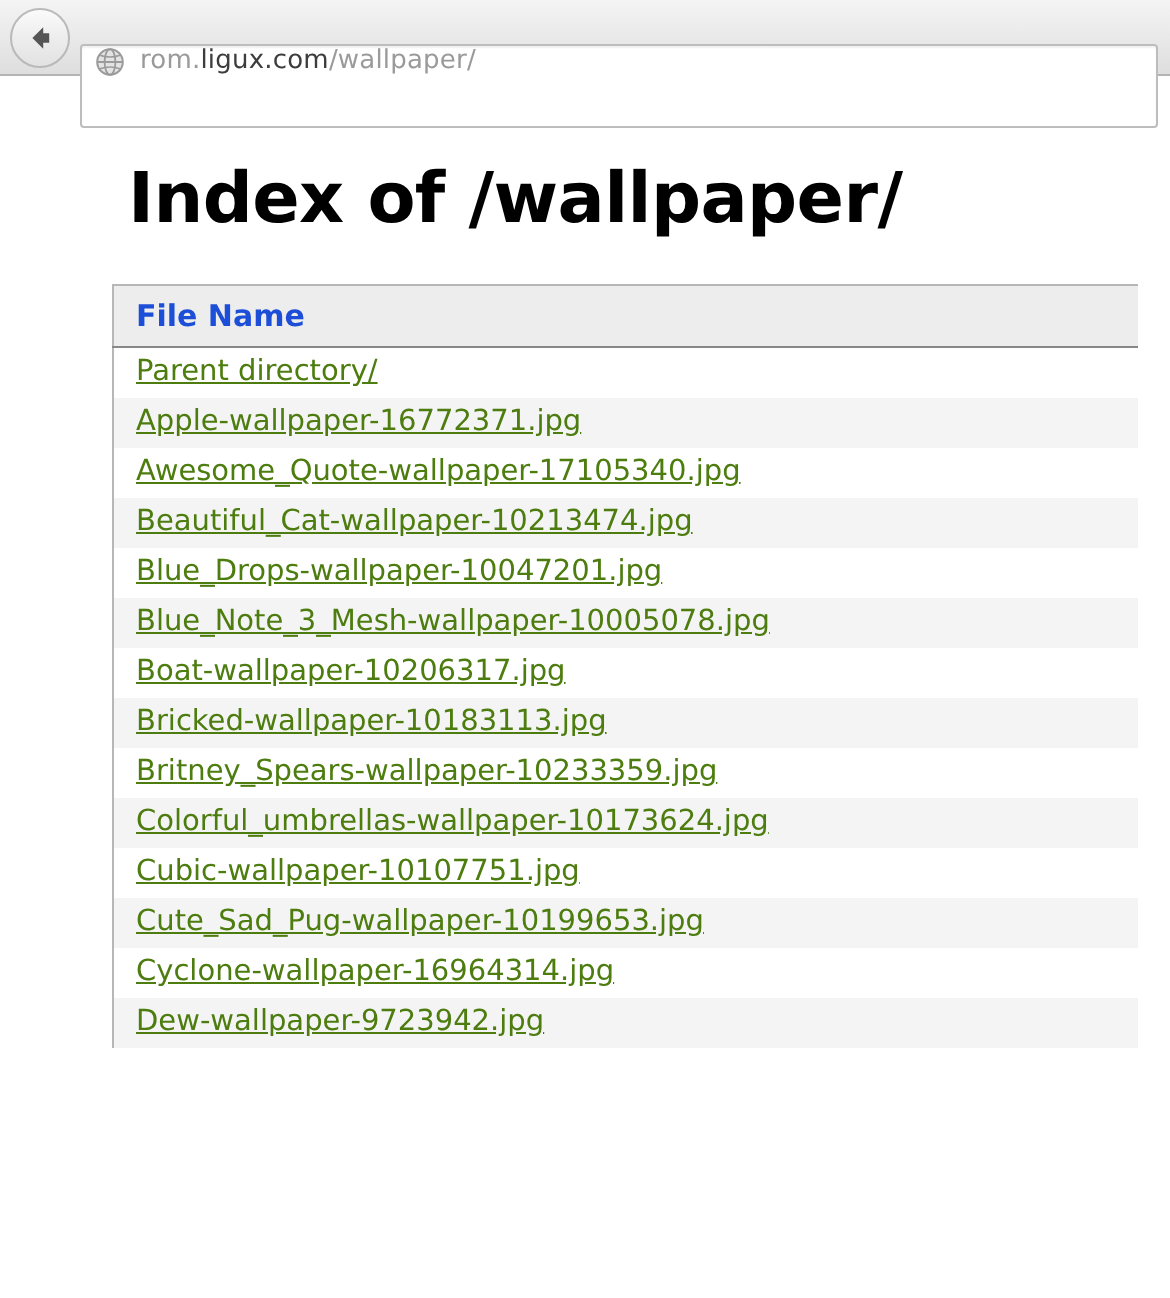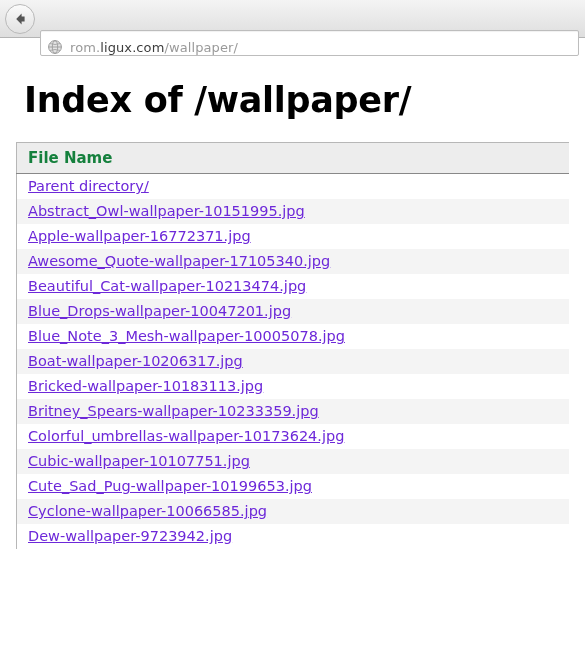--- a/index.html
+++ b/index.html
@@ -38,27 +38,27 @@
     display: flex;
     align-items: center;
     justify-content: center;
     margin-right: 5px;
     cursor: pointer;
   }
   .back-button svg { display: block; }
 
   .url-bar {
     flex: 1 1 auto;
-    height: 26px;
+    height: 42px;
     box-sizing: border-box;
     background: #ffffff;
     border: 1px solid #bdbdbd;
     border-radius: 2px;
     display: flex;
-    align-items: flex-end;
+    align-items: flex-start;
     padding: 0 6px;
     overflow: hidden;
     box-shadow: inset 0 1px 1px rgba(0,0,0,0.06);
     margin-top: 48px;
   }
   .site-icon {
     flex: 0 0 16px;
     width: 16px;
     height: 16px;
     margin-right: 7px;
@@ -70,20 +70,21 @@
     color: #9a9a9a;
     white-space: nowrap;
     letter-spacing: 0.1px;
   }
   .url-text .domain { color: #3d3d3d; }
 
   
   .page {
     padding: 16px;
     background: #ffffff;
+    margin-left: 40px;
   }
   h1.page-title {
     font-family: "DejaVu Sans", "Liberation Sans", sans-serif;
     font-size: 35px;
     font-weight: bold;
     color: #000000;
     margin: 0;
     padding: 26px 0 0 8px;
     letter-spacing: -0.3px;
     line-height: 1.15;
@@ -93,39 +94,39 @@
     width: 100%;
     border-collapse: collapse;
     margin-top: 22px;
     table-layout: fixed;
   }
   .listing-table thead th {
     text-align: left;
     font-family: "DejaVu Sans", "Liberation Sans", sans-serif;
     font-size: 15px;
     font-weight: bold;
-    color: #15803d;
+    color: #1d4ed8;
     background: #ededed;
     padding: 6px 0 6px 11px;
     border-top: 1px solid #b7b7b7;
     border-bottom: 1px solid #888888;
     border-left: 1px solid #b7b7b7;
   }
   .listing-table tbody td {
     padding: 3px 0 3px 11px;
     border-left: 1px solid #b7b7b7;
     font-size: 14.5px;
     line-height: 19px;
     height: 19px;
   }
   .listing-table tbody tr:nth-child(odd) td { background: #ffffff; }
   .listing-table tbody tr:nth-child(even) td { background: #f4f4f4; }
 
   .listing-table a {
-    color: #6d28d9;
+    color: #4d7c0f;
     text-decoration: underline;
     font-family: "DejaVu Sans", "Liberation Sans", sans-serif;
     font-size: 14.5px;
     white-space: nowrap;
   }
 </style>
 </head>
 <body>
 
 <div class="browser-toolbar">
@@ -158,23 +159,20 @@
     <thead>
       <tr>
         <th>File Name</th>
       </tr>
     </thead>
     <tbody>
         <tr>
           <td><a href="#">Parent directory/</a></td>
         </tr>
         <tr>
-          <td><a href="#">Abstract_Owl-wallpaper-10151995.jpg</a></td>
-        </tr>
-        <tr>
           <td><a href="#">Apple-wallpaper-16772371.jpg</a></td>
         </tr>
         <tr>
           <td><a href="#">Awesome_Quote-wallpaper-17105340.jpg</a></td>
         </tr>
         <tr>
           <td><a href="#">Beautiful_Cat-wallpaper-10213474.jpg</a></td>
         </tr>
         <tr>
           <td><a href="#">Blue_Drops-wallpaper-10047201.jpg</a></td>
@@ -194,20 +192,20 @@
         <tr>
           <td><a href="#">Colorful_umbrellas-wallpaper-10173624.jpg</a></td>
         </tr>
         <tr>
           <td><a href="#">Cubic-wallpaper-10107751.jpg</a></td>
         </tr>
         <tr>
           <td><a href="#">Cute_Sad_Pug-wallpaper-10199653.jpg</a></td>
         </tr>
         <tr>
-          <td><a href="#">Cyclone-wallpaper-10066585.jpg</a></td>
+          <td><a href="#">Cyclone-wallpaper-16964314.jpg</a></td>
         </tr>
         <tr>
           <td><a href="#">Dew-wallpaper-9723942.jpg</a></td>
         </tr>
       </tbody>
   </table>
 </div>
 
 </body></html>

